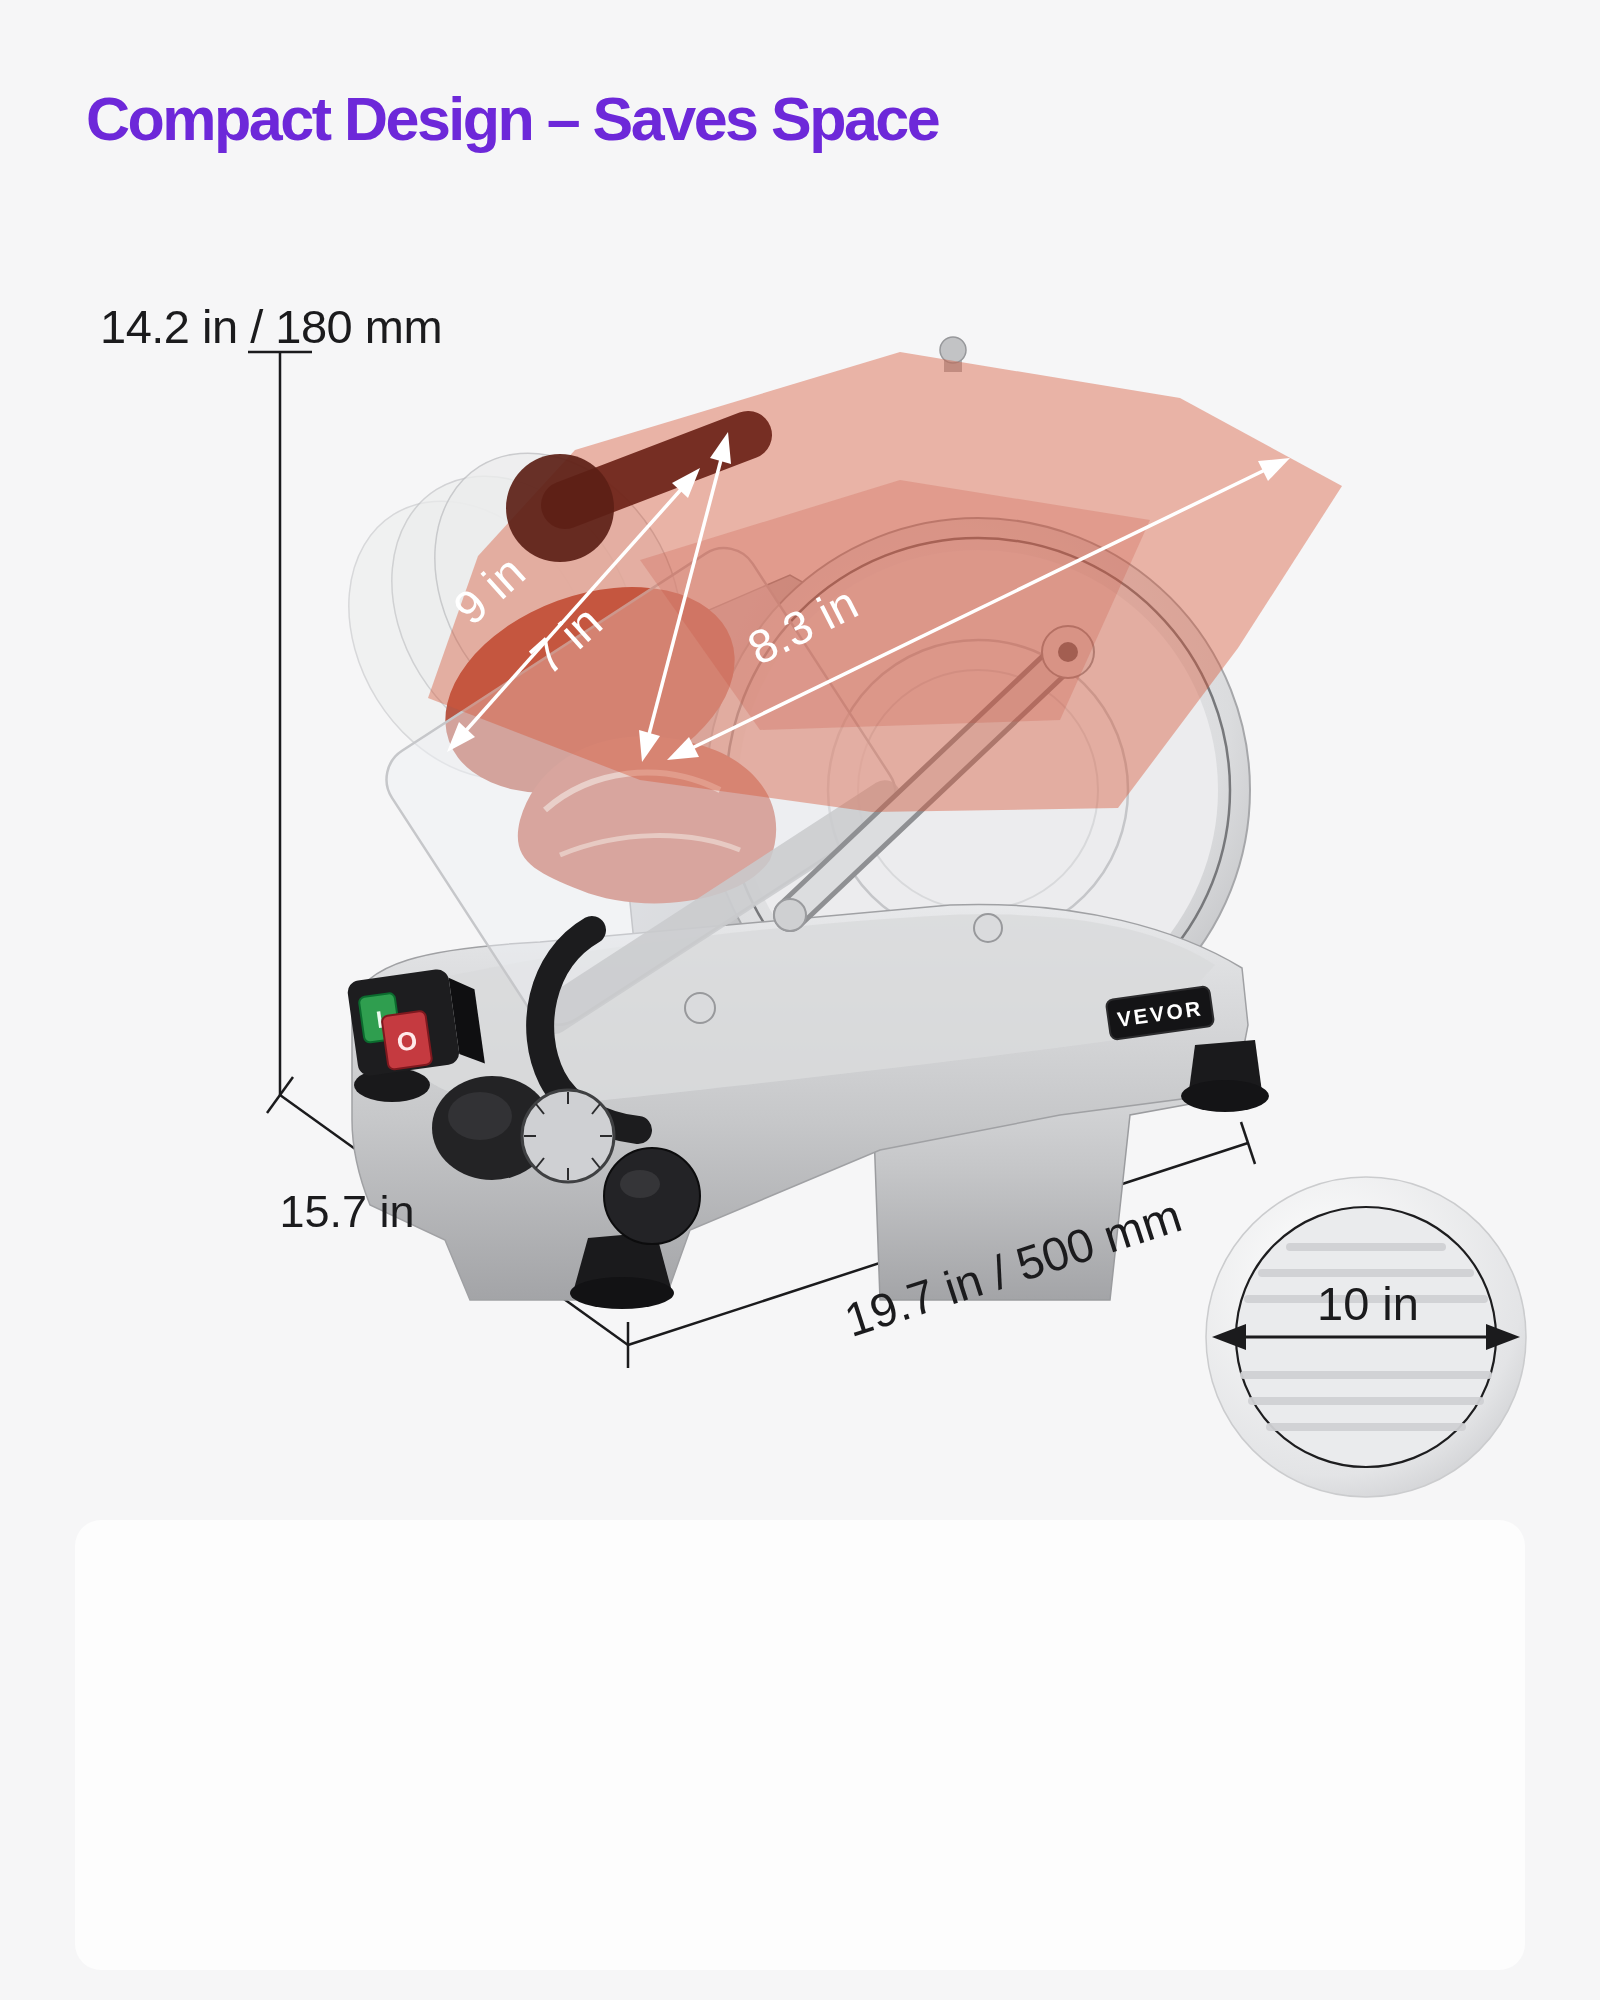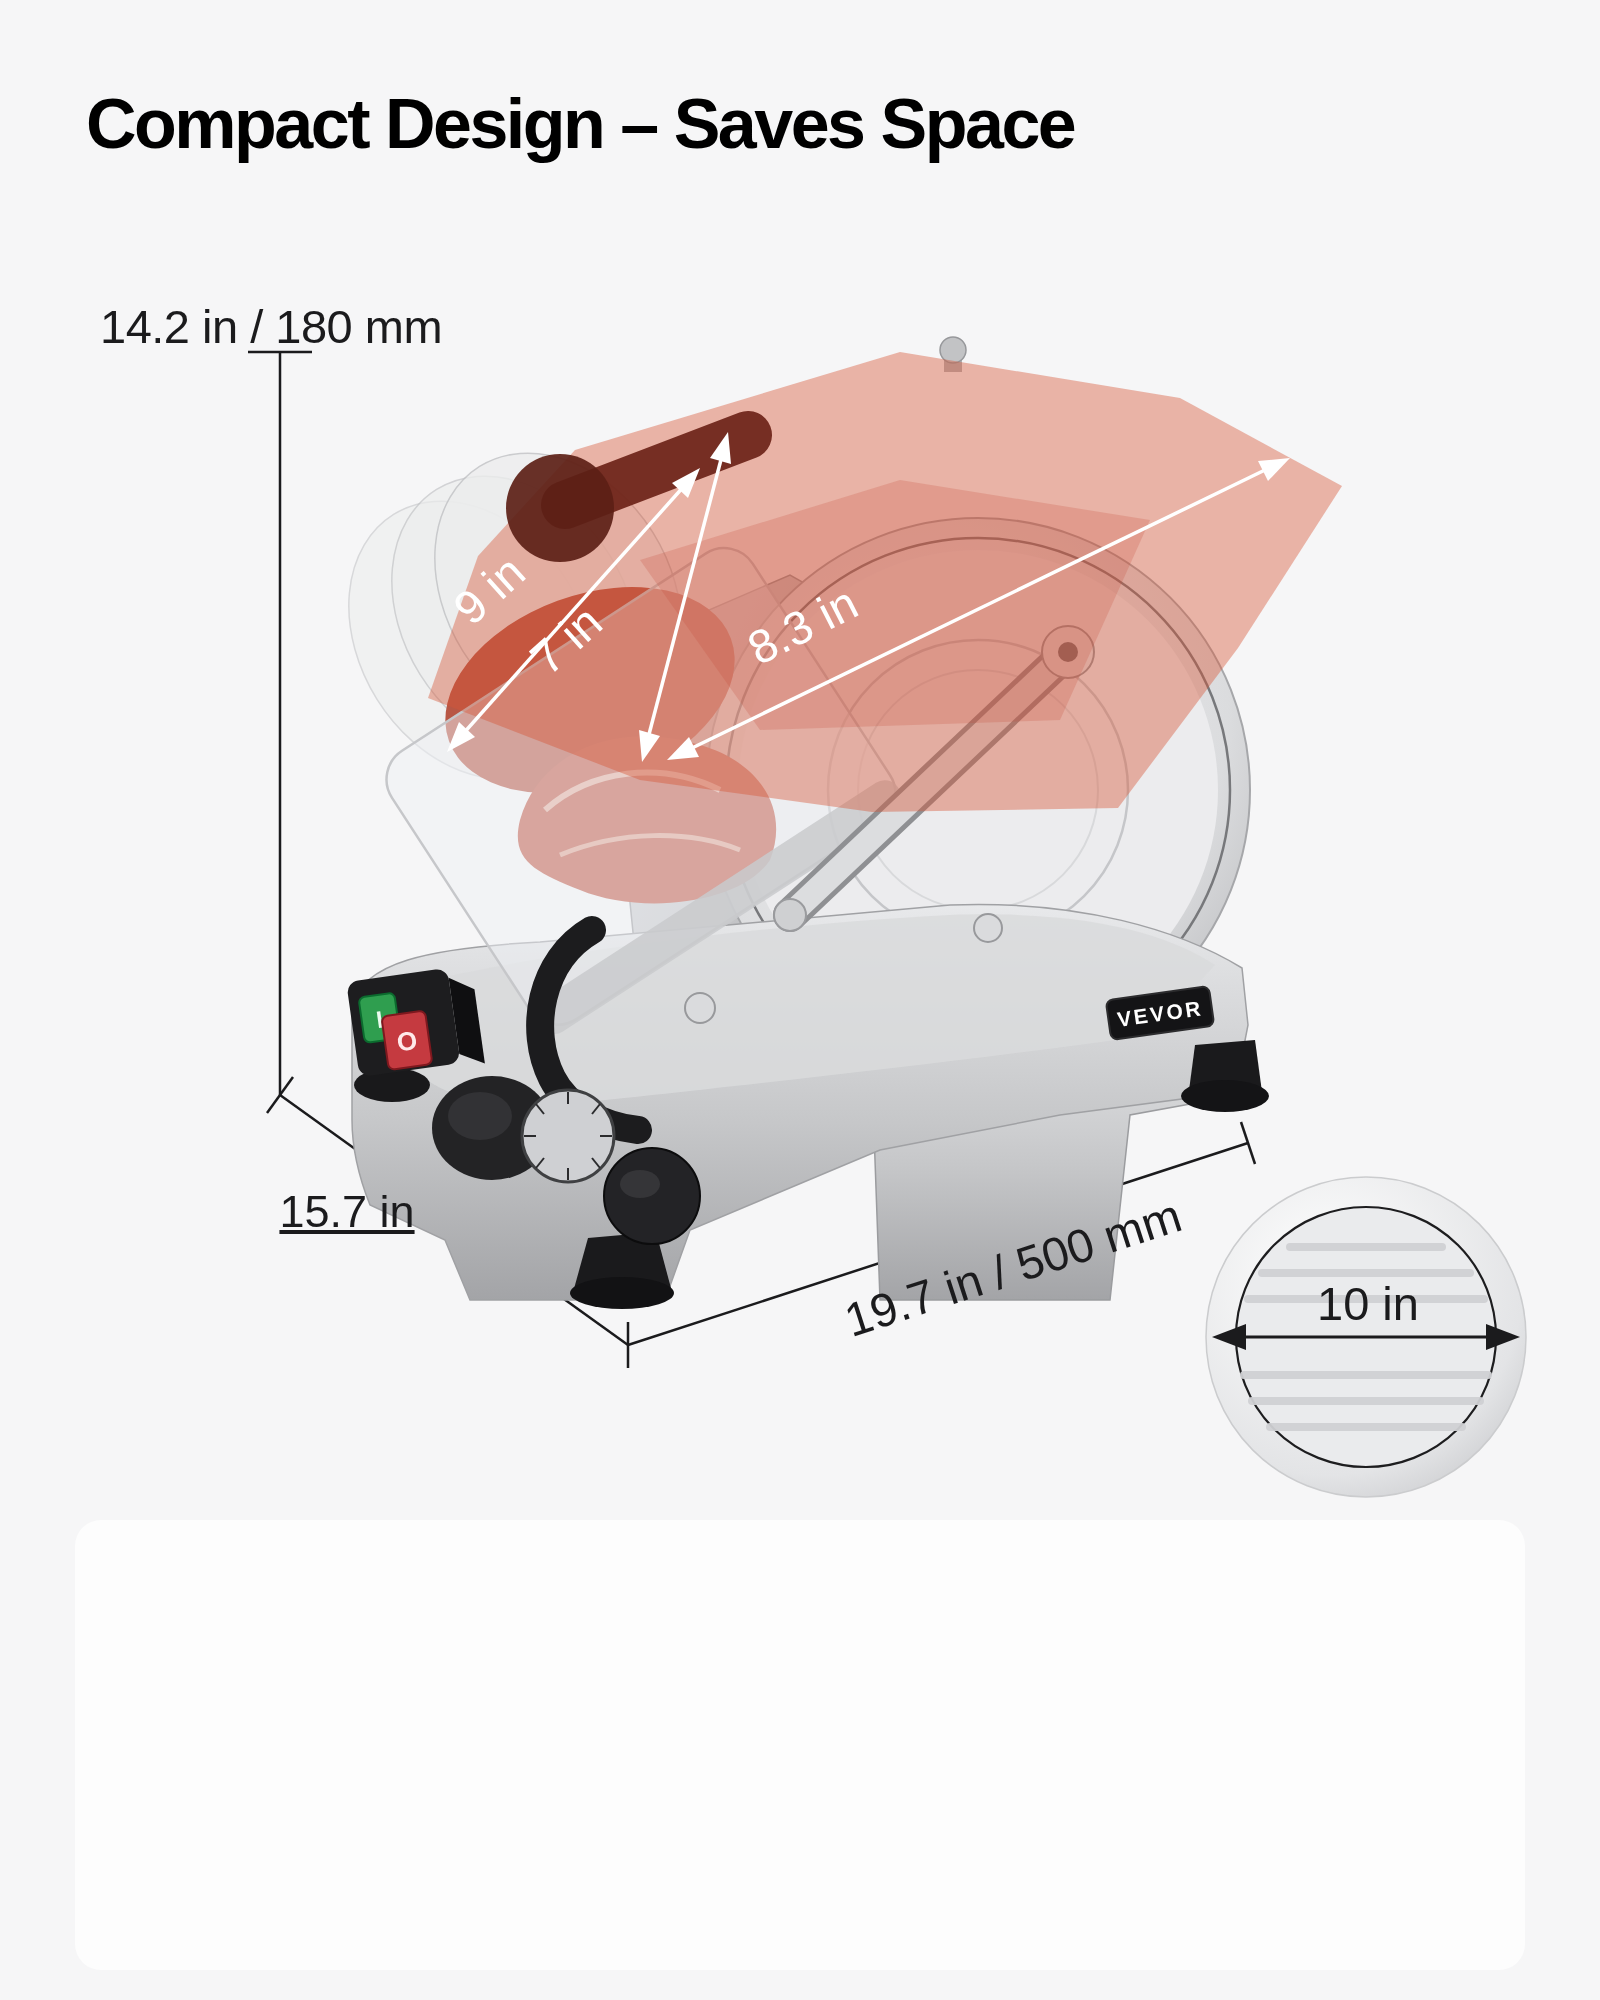--- a/index.html
+++ b/index.html
@@ -1,23 +1,23 @@
 <!DOCTYPE html>
 <html><head>
 <meta charset="utf-8">
 <style>
   html,body{margin:0;padding:0;background:#e9e9ea;}
   #stage{position:relative;width:1600px;height:2000px;background:#F6F6F7;overflow:hidden;
          font-family:"Liberation Sans", sans-serif;}
-  .title{position:absolute;left:86px;top:84px;font-size:70px;font-weight:700;
-         letter-spacing:-2.5px;color:#000000;white-space:nowrap;}
+  .title{position:absolute;left:86px;top:84px;font-size:61px;font-weight:700;
+         letter-spacing:-2.5px;color:#6d28d9;white-space:nowrap;}
   svg{position:absolute;left:0;top:0;font-family:"Liberation Sans", sans-serif;}
   .dim-label{position:absolute;color:#1B1B1D;font-weight:500;white-space:nowrap;}
   .dim-height{left:100px;top:299px;font-size:47px;letter-spacing:-0.5px;}
-  .dim-depth{left:197px;top:1184px;width:300px;text-align:center;font-size:45px;line-height:56px;text-decoration:underline;}
+  .dim-depth{left:197px;top:1184px;width:300px;text-align:center;font-size:45px;line-height:56px;}
   .dim-width{left:773px;top:1240px;width:480px;text-align:center;font-size:47px;
              transform:rotate(-18deg);}
   .spec-panel{position:absolute;left:75px;top:1520px;width:1450px;height:450px;
               background:#FDFDFD;border-radius:26px;}
 </style>
 </head>
 <body>
 
 <div id="stage">
 

